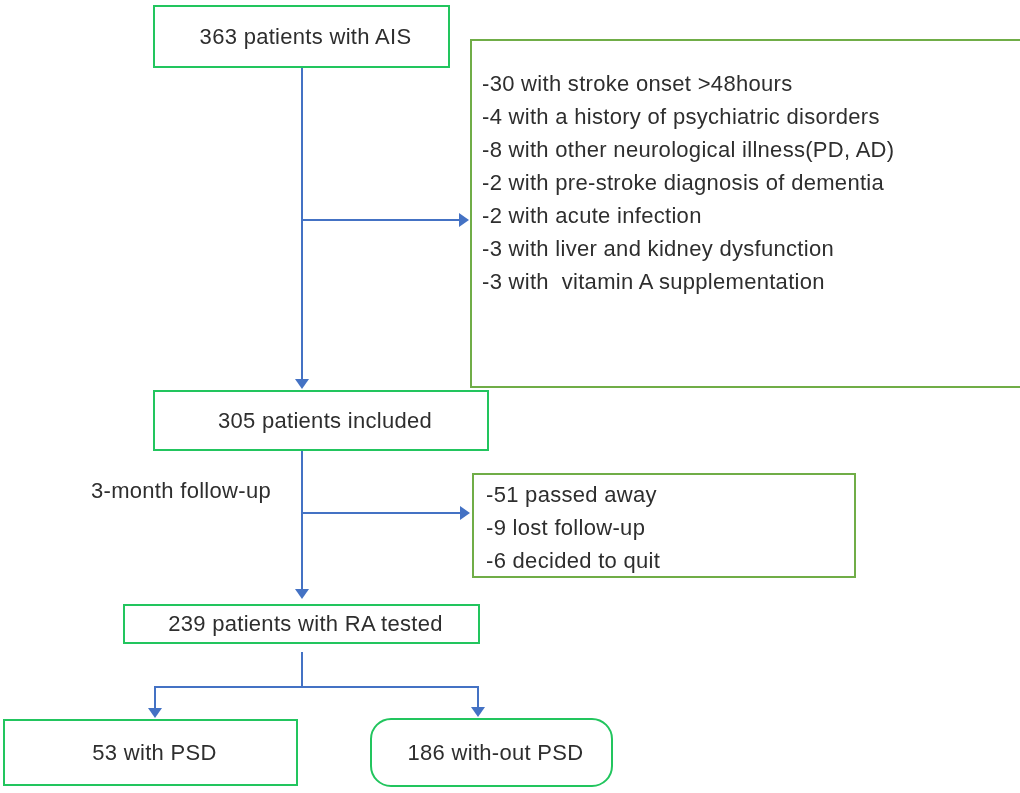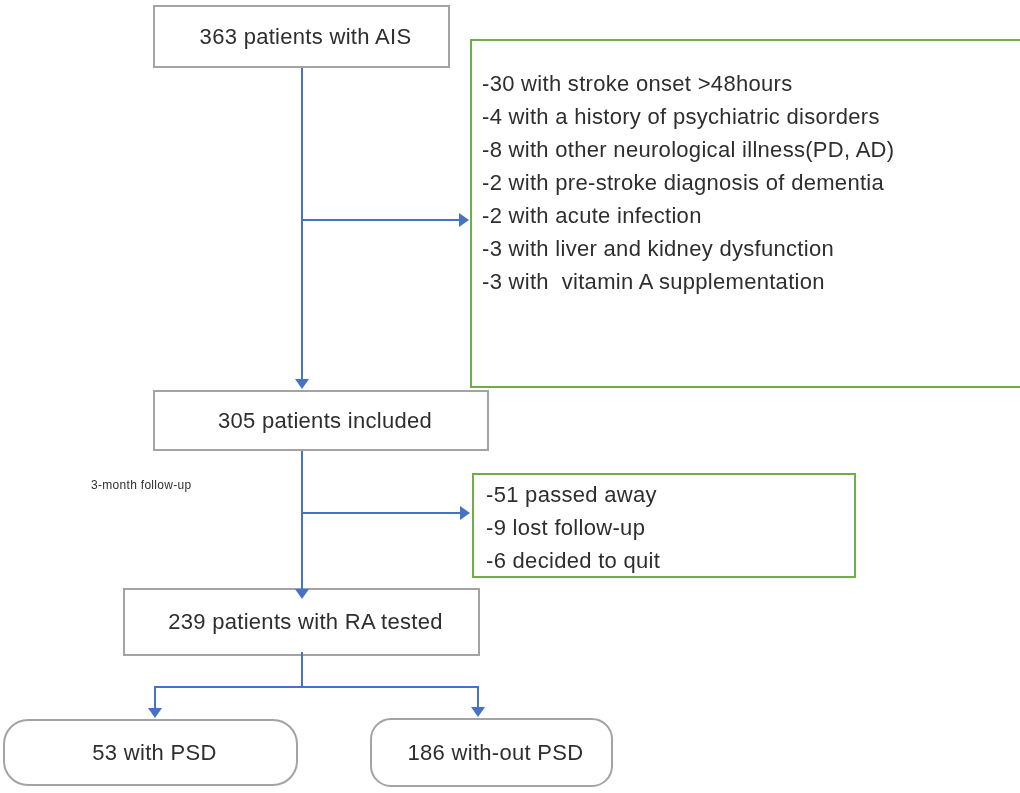--- a/index.html
+++ b/index.html
@@ -12,21 +12,21 @@
     width: 1020px;
     height: 793px;
     background: #ffffff;
     font-family: "Liberation Sans", "DejaVu Sans", sans-serif;
     color: #2e2e2e;
     overflow: hidden;
   }
   .node {
     position: absolute;
     box-sizing: border-box;
-    border: 2px solid #a3a3a3;
+    border: 2px solid #22c55e;
     background: #ffffff;
     display: flex;
     align-items: center;
     justify-content: center;
     font-size: 22px;
     letter-spacing: 0.3px;
     text-align: center;
     padding-left: 8px;
   }
   .listbox {
@@ -38,28 +38,28 @@
     letter-spacing: 0.3px;
   }
   .listbox .line {
     line-height: 33px;
     white-space: pre-wrap;
   }
   #exclusion-box-1 { left: 470px; top: 39px; width: 649px; height: 349px; padding: 26px 8px 0 10px; }
   #exclusion-box-2 { left: 472px; top: 462px; width: 384px; height: 105px; padding: 3px 8px 0 12px; margin-top: 11px; }
   #box-ais       { left: 153px; top: 5px;   width: 297px; height: 63px; }
   #box-included  { left: 153px; top: 390px; width: 336px; height: 61px; }
-  #box-ra-tested { left: 123px; top: 588px; width: 357px; height: 68px; justify-content: center; }
-  #box-psd       { left: 3px;   top: 719px; width: 295px; height: 67px; border-radius: 25px; }
+  #box-ra-tested { left: 123px; top: 604px; width: 357px; height: 40px; justify-content: center; }
+  #box-psd       { left: 3px;   top: 719px; width: 295px; height: 67px; }
   #box-without-psd { left: 370px; top: 718px; width: 243px; height: 69px; border-radius: 21px; }
   .side-label {
     position: absolute;
     left: 91px;
     top: 478px;
-    font-size: 12px;
+    font-size: 22px;
     letter-spacing: 0.3px;
     color: #2e2e2e;
   }
   .hline, .vline {
     position: absolute;
     background: #4472C4;
   }
   .vline { width: 2px; }
   .hline { height: 2px; }
   #line-ais-down      { left: 301px; top: 68px;  height: 314px; }

